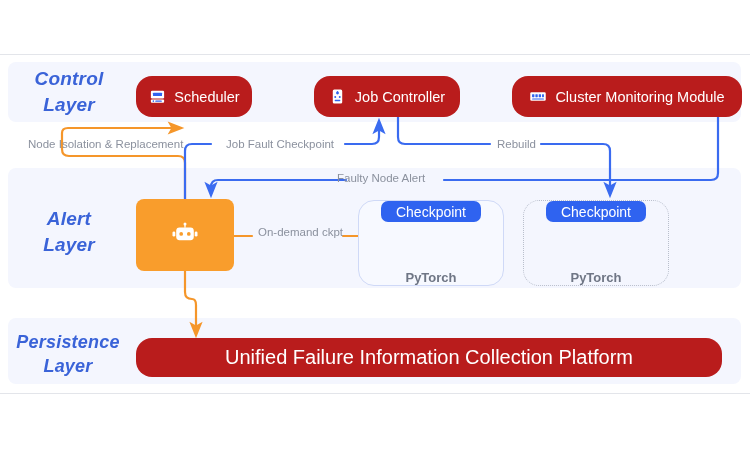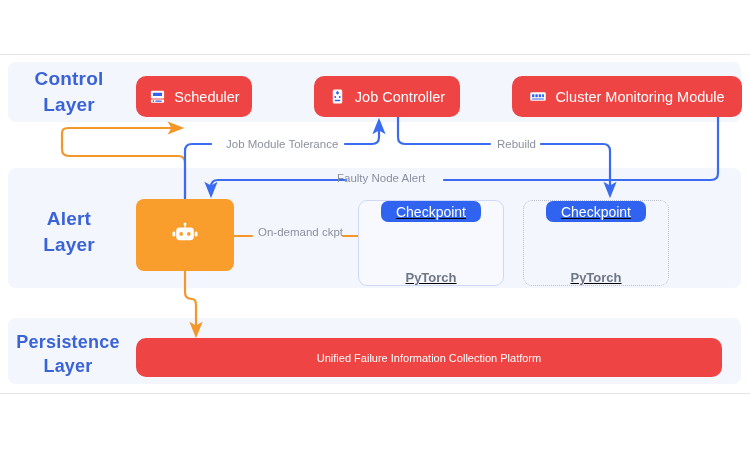--- a/index.html
+++ b/index.html
@@ -27,54 +27,54 @@
   #band-persistence{top:318px;height:66px;}
 
   .layer-title{
     position:absolute;
     color:#3a63d8;
     font-weight:bold;
     font-size:19px;
     line-height:1.35;
     text-align:center;
     letter-spacing:.2px;
+    font-style:italic;
   }
   #title-control{left:14px;top:66px;width:110px;}
   #title-data{left:14px;top:206px;width:110px;}
   #title-persistence{left:6px;top:330px;width:124px;font-size:18px;}
 
   .node{
     position:absolute;
-    background:#ef4444;
+    background:#b91c1c;
     color:#ffffff;
-    border-radius:10px;
+    border-radius:16px;
     display:flex;align-items:center;justify-content:center;
     gap:8px;
     font-size:14.5px;
     box-sizing:border-box;
     white-space:nowrap;
   }
   #node-scheduler{left:136px;top:76px;width:116px;height:41px;}
   #node-jobctrl{left:314px;top:76px;width:146px;height:41px;}
   #node-cluster{left:512px;top:76px;width:230px;height:41px;}
-  #node-platform{left:136px;top:338px;width:586px;height:39px;font-size:11px;}
+  #node-platform{left:136px;top:338px;width:586px;height:39px;font-size:20px;}
 
   .node-icon{display:inline-flex;align-items:center;justify-content:center;width:18px;height:18px;}
   .node-icon svg{display:block;}
 
   #node-orange{
     position:absolute;left:136px;top:199px;width:98px;height:72px;
     background:#f99d2c;border-radius:8px;
     display:flex;align-items:center;justify-content:center;
   }
 
   .pytorch-box{
-    position:absolute;box-sizing:border-box;border-radius:9px;
+    position:absolute;box-sizing:border-box;border-radius:16px;
     display:flex;flex-direction:column;align-items:center;justify-content:center;
-    text-decoration:underline;
   }
   #pt-left{left:358px;top:200px;width:146px;height:86px;
     border:1.5px solid #cfd9f7;background:#f7f9ff;}
   #pt-right{left:523px;top:200px;width:146px;height:86px;
     border:1.6px dotted #b9bfcc;background:transparent;}
   .ckpt{
     background:#2f63f0;color:#fff;border-radius:7px;
     width:100px;height:38px;display:flex;align-items:center;justify-content:center;
     font-size:14px;
   }
@@ -213,18 +213,19 @@
     <div class="ckpt">
       <span>Checkpoint</span>
     </div>
     <div class="pt-label">PyTorch</div>
   </div>
 
   <div class="node" id="node-platform">
     <span>Unified Failure Information Collection Platform</span>
   </div>
 
-  <div class="edge-label" id="lbl-job-fault">Job Module Tolerance</div>
+  <div class="edge-label" id="lbl-node-isolation">Node Isolation &amp; Replacement</div>
+  <div class="edge-label" id="lbl-job-fault">Job Fault Checkpoint</div>
   <div class="edge-label" id="lbl-rebuild">Rebuild</div>
   <div class="edge-label" id="lbl-faulty">Faulty Node Alert</div>
   <div class="edge-label" id="lbl-ondemand">On-demand ckpt</div>
 
 </div>
 
 </body></html>

